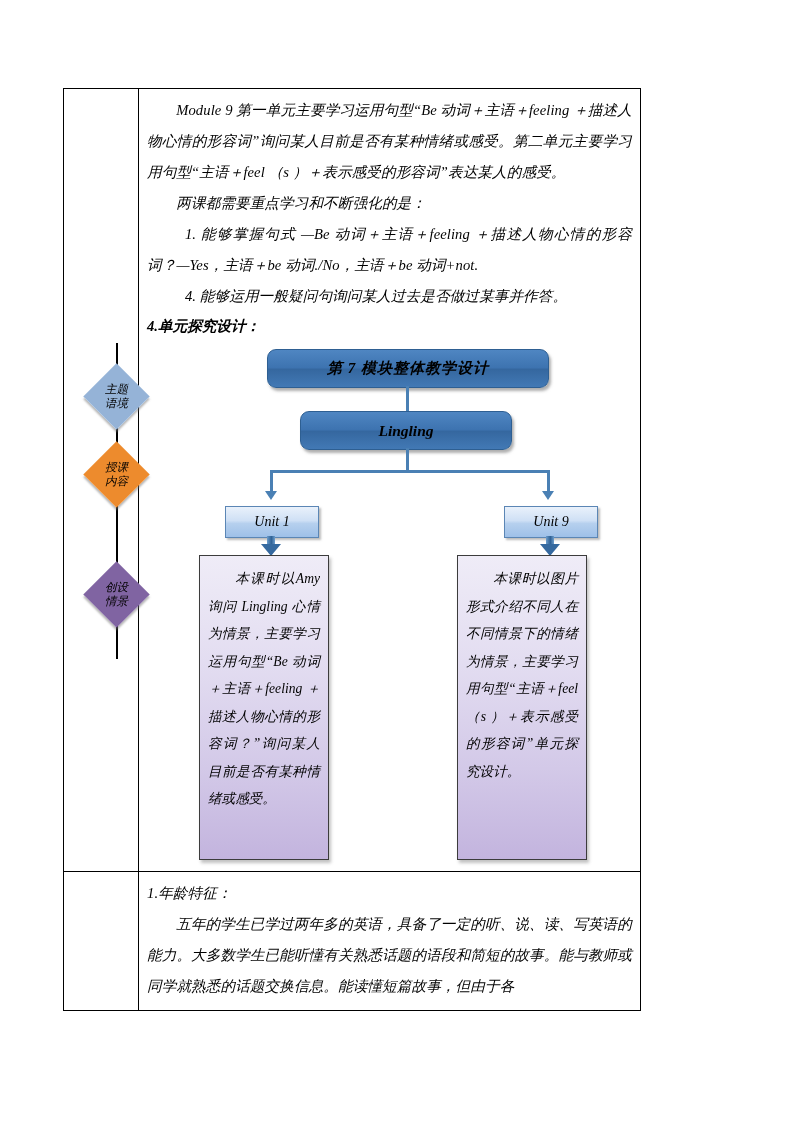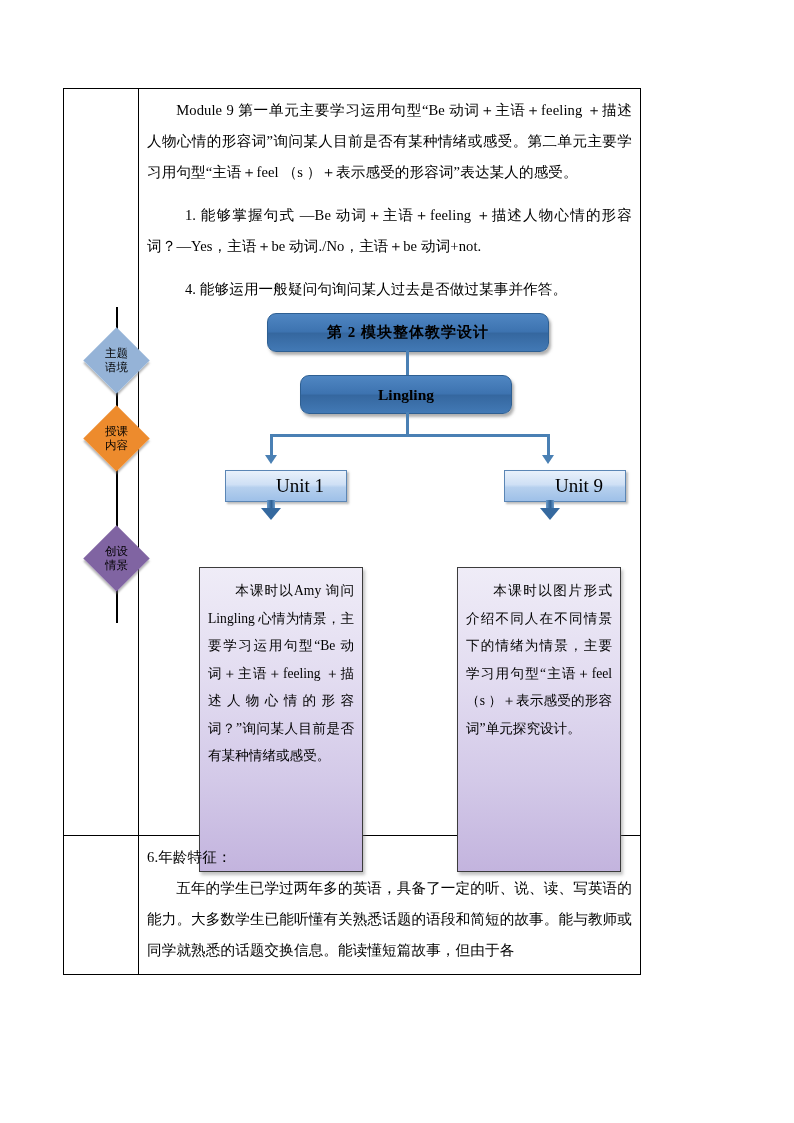--- a/index.html
+++ b/index.html
@@ -40,33 +40,34 @@
     width: 75px;
     flex: 0 0 75px;
     border-right: 1.4px solid #000;
     box-sizing: border-box;
   }
   .cell-main {
     flex: 1 1 auto;
     box-sizing: border-box;
     padding: 6px 8px 8px 8px;
     position: relative;
+    font-style: italic;
   }
 
   
   .para {
     font-size: 14.6px;
     line-height: 31px;
     text-align: justify;
     text-justify: inter-ideograph;
     letter-spacing: 0.1px;
     margin: 0;
   }
   .indent2 { text-indent: 2em; }
-  .indent3 { text-indent: 2.6em; margin-top: 12px; }
+  .indent3 { text-indent: 2.6em; }
   .nohang { text-indent: 0; }
   .heading-sm {
     font-size: 14.6px;
     line-height: 29px;
     font-weight: bold;
     margin: 0;
   }
 
   
   #diagram {
@@ -102,42 +103,40 @@
 
   .dg-unit {
     position: absolute;
     width: 92px; height: 30px;
     background: linear-gradient(to bottom, #e9f1fb 0%, #cfe0f5 45%, #b6d0ee 55%, #9ec0e8 100%);
     border: 1px solid #5b86b5;
     box-shadow: 2px 2px 2px rgba(120,120,120,0.5);
     display: flex;
     align-items: center;
     justify-content: center;
-    font-size: 19px;
-    color: #000;
-    padding-left: 28px;
+    font-size: 14px;
+    color: #000;
   }
   #box-unit1 { left: 78px; top: 163px; }
   #box-unit2 { left: 357px; top: 163px; }
 
   .dg-text {
     position: absolute;
-    width: 164px;
+    width: 130px;
     top: 212px;
     background: linear-gradient(to bottom, #efecf7 0%, #e3ddf1 35%, #d3c9e8 70%, #c3b4de 100%);
     border: 1px solid #3c3c3c;
     box-shadow: 2px 3px 3px rgba(120,120,120,0.45);
     box-sizing: border-box;
     padding: 9px 8px 10px 8px;
     font-size: 13.6px;
     line-height: 27.5px;
     text-align: justify;
     text-justify: inter-ideograph;
     color: #000;
-    margin-top: 48px;
   }
   #box-desc1 { left: 52px; height: 305px; }
   #box-desc2 { left: 310px; height: 305px; }
   .dg-text .p { margin: 0; text-indent: 2em; }
 
   
   .conn {
     position: absolute;
     background: #4a80b4;
   }
@@ -205,23 +204,25 @@
 
 <div id="page">
 
   <div id="doc-table">
 
     <div class="trow">
       <div class="cell-left"></div>
       <div class="cell-main">
 
         <p class="para indent2">Module 9 第一单元主要学习运用句型“Be 动词＋主语＋feeling ＋描述人物心情的形容词”询问某人目前是否有某种情绪或感受。第二单元主要学习用句型“主语＋feel （s ）＋表示感受的形容词”表达某人的感受。</p>
+        <p class="para indent2">两课都需要重点学习和不断强化的是：</p>
         <p class="para indent3">1. 能够掌握句式 —Be 动词＋主语＋feeling ＋描述人物心情的形容词？—Yes，主语＋be 动词./No，主语＋be 动词+not.</p>
         <p class="para indent3">4. 能够运用一般疑问句询问某人过去是否做过某事并作答。</p>
 
+        <p class="heading-sm">4.单元探究设计：</p>
 
         <div id="diagram">
 
           <div id="rail">
             <div class="rail-line" style="top:0px;   height:32px;"></div>
             <div class="rail-line" style="top:78px;  height:32px;"></div>
             <div class="rail-line" style="top:156px; height:74px;"></div>
             <div class="rail-line" style="top:276px; height:40px;"></div>
 
             <div class="diamond" id="dia-theme" style="background: linear-gradient(135deg, rgb(149, 179, 215) 0%, rgb(149, 179, 215) 55%, rgb(149, 179, 215) 100%);">
@@ -239,21 +240,21 @@
             </div>
 
             <div class="diamond" id="dia-scene" style="background: linear-gradient(135deg, rgb(128, 100, 162) 0%, rgb(128, 100, 162) 55%, rgb(128, 100, 162) 100%);">
               <div class="dlabel">
                 <span>创设</span>
                 <span>情景</span>
               </div>
             </div>
           </div>
 
-          <div class="dg-rounded" id="box-module">第 2 模块整体教学设计</div>
+          <div class="dg-rounded" id="box-module">第 7 模块整体教学设计</div>
 
           <div class="conn v-line" style="left:259px; top:43px; height:25px;"></div>
 
           <div class="dg-rounded" id="box-feelings">Lingling</div>
 
           <div class="conn v-line" style="left:259px; top:105px; height:22px;"></div>
           <div class="conn h-line" style="left:123px; top:127px; width:280px;"></div>
           <div class="conn v-line" style="left:123px; top:127px; height:21px;"></div>
           <div class="conn v-line" style="left:400px; top:127px; height:21px;"></div>
           <div class="arrow-down" style="left:118px; top:148px;"></div>
@@ -275,19 +276,19 @@
           </div>
 
         </div>
 
       </div>
     </div>
 
     <div class="trow">
       <div class="cell-left"></div>
       <div class="cell-main">
-        <p class="para nohang">6.年龄特征：</p>
+        <p class="para nohang">1.年龄特征：</p>
         <p class="para indent2">五年的学生已学过两年多的英语，具备了一定的听、说、读、写英语的能力。大多数学生已能听懂有关熟悉话题的语段和简短的故事。能与教师或同学就熟悉的话题交换信息。能读懂短篇故事，但由于各</p>
       </div>
     </div>
 
   </div>
 </div>
 
 </body></html>

